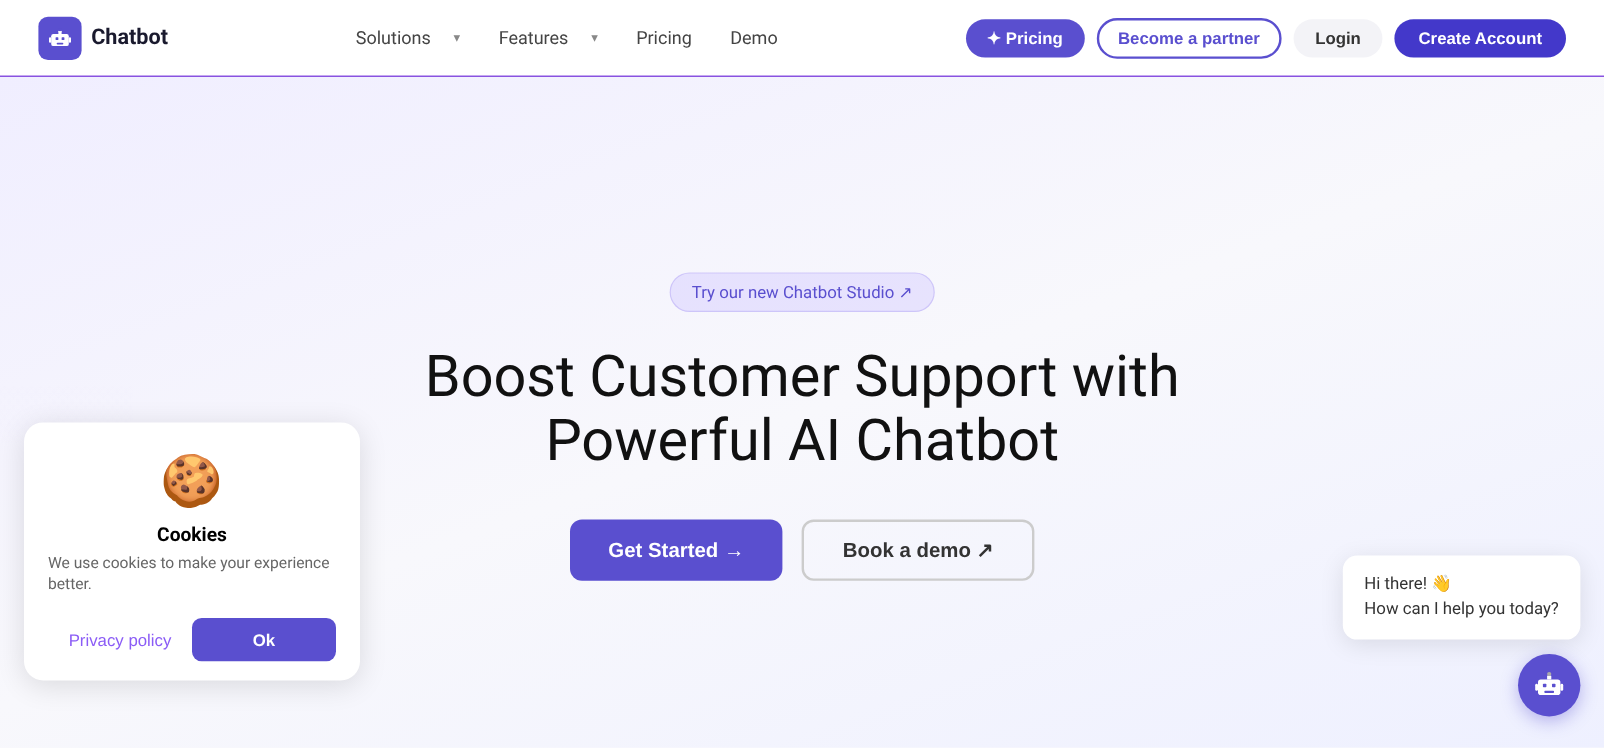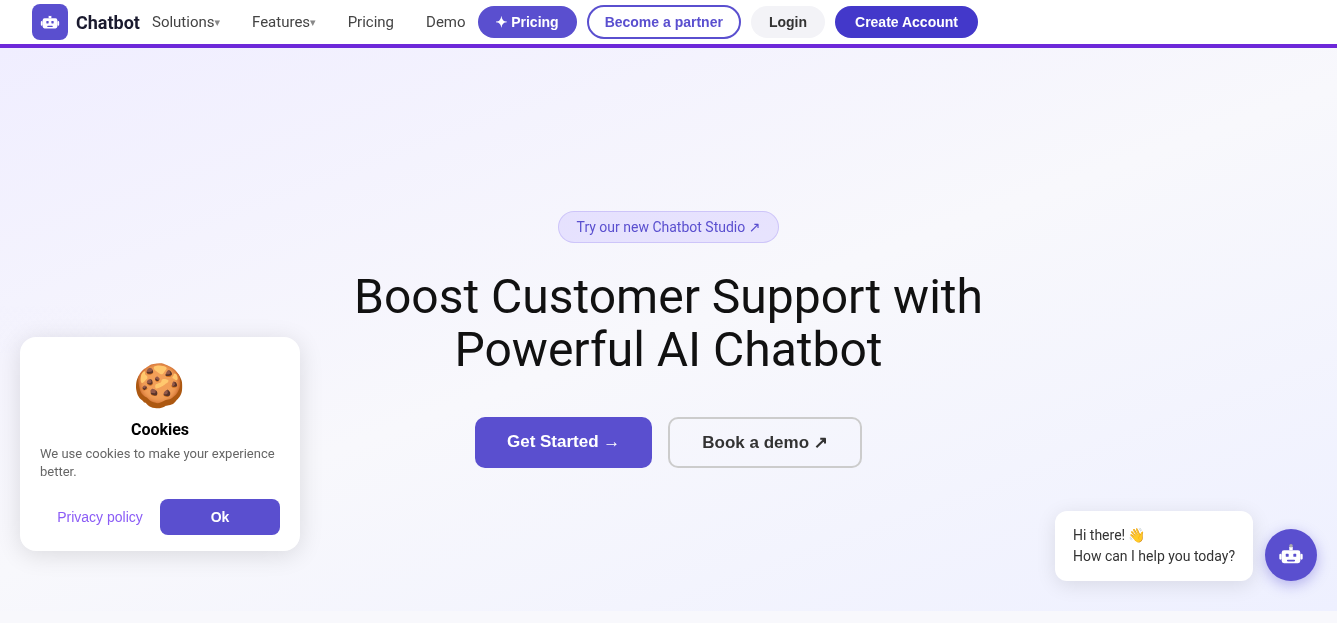--- a/index.html
+++ b/index.html
@@ -1,33 +1,33 @@
 <!DOCTYPE html>
 <html><head>
   <meta charset="utf-8">
   <style>
     * { margin: 0; padding: 0; box-sizing: border-box; }
     body { font-family: -apple-system, BlinkMacSystemFont, 'Segoe UI', Roboto, sans-serif; background: #f8f8fc; overflow: hidden; width: 1337px; height: 623px; }
 
     
     .navbar {
-      display: flex; align-items: center; 
-      padding: 0 32px; height: 48px; background: #fff;
-      border-bottom: 4px solid #6d28d9; position: relative; z-index: 100;
+      display: flex; align-items: center; justify-content: space-between;
+      padding: 0 32px; height: 64px; background: #fff;
+      border-bottom: 1px solid #6d28d9; position: relative; z-index: 100;
     }
     .logo { display: flex; align-items: center; gap: 8px; cursor: pointer; }
     .logo-icon {
       width: 36px; height: 36px; background: #5a4fcf; border-radius: 8px;
       display: flex; align-items: center; justify-content: center;
     }
     .logo-icon svg { width: 22px; height: 22px; fill: #fff; }
     .logo-text { font-size: 18px; font-weight: 700; color: #1a1a2e; }
     .nav-links { display: flex; align-items: center; gap: 8px; }
     .nav-item {
-      display: flex; align-items: center; gap: 0;
+      display: flex; align-items: center; gap: 19px;
       padding: 6px 12px; cursor: pointer; color: #444; font-size: 15px;
       border-radius: 6px; transition: background 0.15s;
     }
     .nav-chevron { font-size: 11px; color: #888; }
     .nav-actions { display: flex; align-items: center; gap: 10px; }
     .btn-studio {
       display: flex; align-items: center; gap: 6px;
       background: #5a4fcf; color: #fff; border: none;
       padding: 8px 18px; border-radius: 22px; font-size: 14px; font-weight: 600;
       cursor: pointer;
@@ -110,21 +110,21 @@
     }
     .btn-ok {
       flex: 1; background: #5a4fcf; color: #fff; border: none;
       border-radius: 8px; font-size: 14px; font-weight: 600;
       padding: 10px; cursor: pointer;
     }
 
     
     .chat-bubble-container {
       position: absolute; bottom: 30px; right: 20px;
-      display: flex; flex-direction: row; align-items: flex-end; gap: 12px;
+      display: flex; flex-direction: column; align-items: flex-end; gap: 12px;
       z-index: 200;
     }
     .chat-message {
       background: #fff; border-radius: 12px;
       box-shadow: 0 4px 20px rgba(0,0,0,0.1);
       padding: 14px 18px; max-width: 230px;
     }
     .chat-message p { font-size: 14px; color: #333; line-height: 1.5; }
     .chat-avatar {
       width: 52px; height: 52px; border-radius: 50%;

